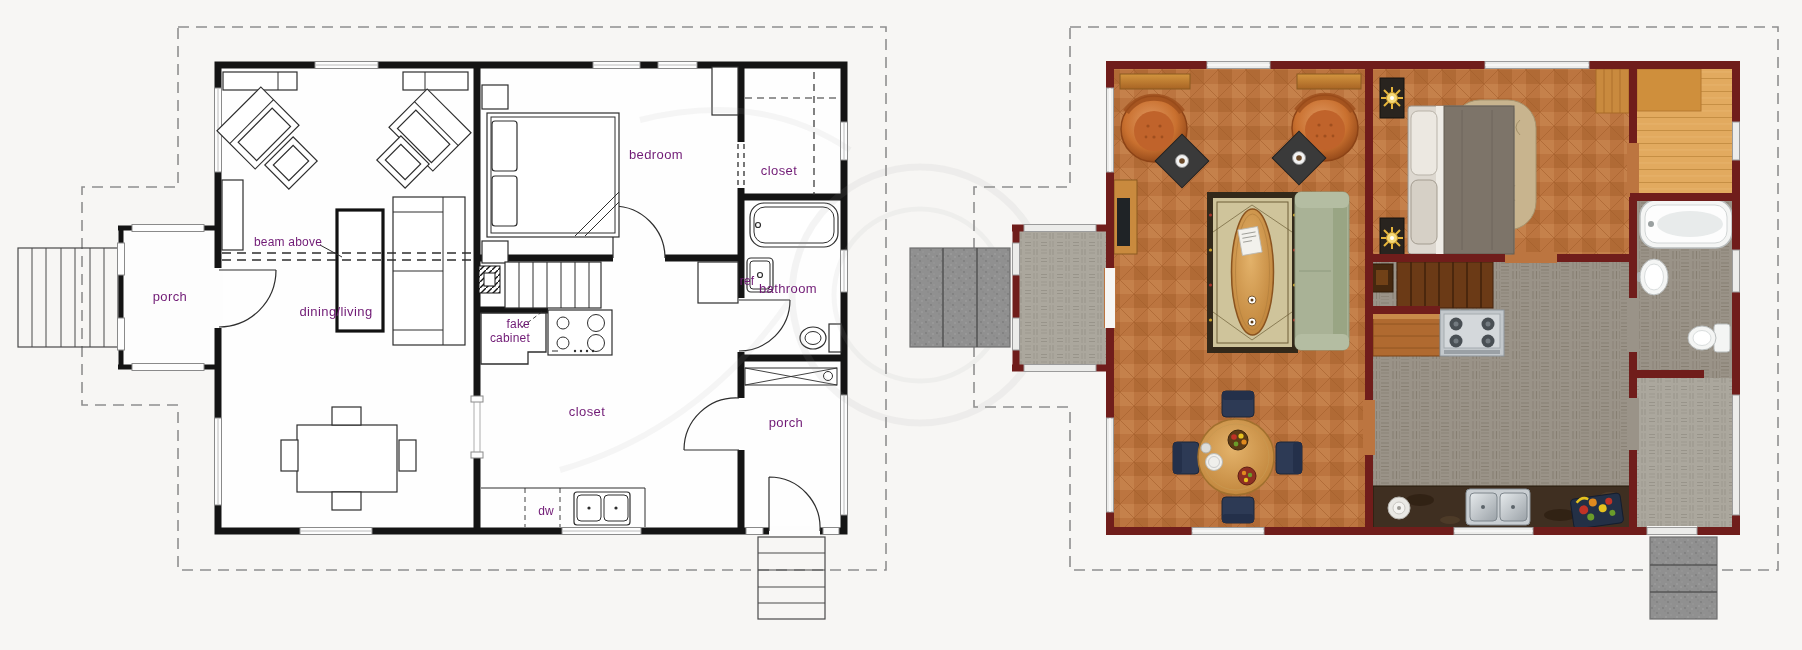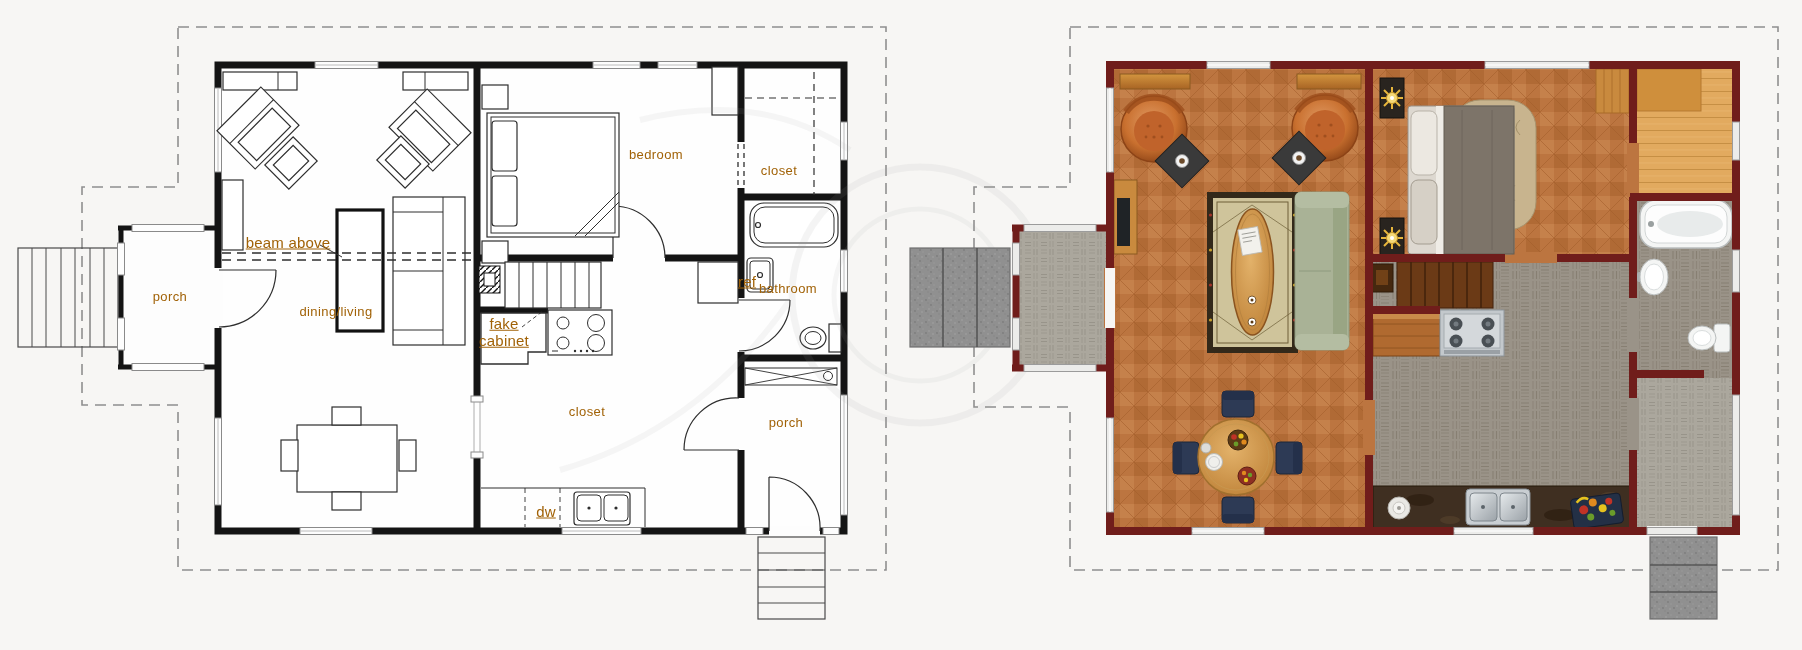--- a/index.html
+++ b/index.html
@@ -1,21 +1,21 @@
 <!DOCTYPE html>
 <html><head>
 <meta charset="utf-8">
 <style>
   html,body{margin:0;padding:0;background:#ffffff;font-family:"Liberation Sans",sans-serif;}
   .canvas{position:relative;width:1802px;height:650px;background:#f7f6f4;overflow:hidden;}
   svg{position:absolute;left:0;top:0;}
-  .lbl{position:absolute;transform:translate(-50%,-50%);font-size:13px;color:#a16207;
+  .lbl{position:absolute;transform:translate(-50%,-50%);font-size:13px;color:#701a75;
        letter-spacing:.4px;white-space:nowrap;font-family:"Liberation Sans",sans-serif;}
-  .lbl.small{font-size:15px;letter-spacing:.2px;text-decoration:underline;}
-  .lbl.wrap{white-space:normal;width:52px;text-align:center;line-height:1.15;}
+  .lbl.small{font-size:12px;letter-spacing:.2px;}
+  .lbl.wrap{white-space:normal;width:52px;text-align:right;line-height:1.15;}
   .dash{fill:none;stroke:#8f8f8f;stroke-width:1.6;stroke-dasharray:11 7;}
   .wallL{fill:none;stroke:#141414;stroke-width:7;}
   .wallLthin{fill:none;stroke:#141414;stroke-width:5;}
   .fur{fill:#ffffff;stroke:#2e2e2e;stroke-width:1.2;}
   .furline{fill:none;stroke:#2e2e2e;stroke-width:1;}
   .arc{fill:none;stroke:#2e2e2e;stroke-width:1.2;}
   .win{fill:#fdfdfd;stroke:#8a8a8a;stroke-width:1;}
   .winR{fill:#ececea;stroke:#9b9b9b;stroke-width:1;}
   .wallR{fill:none;stroke:#701d1b;stroke-width:8;}
   .wallRthin{fill:none;stroke:#701d1b;stroke-width:7;}

